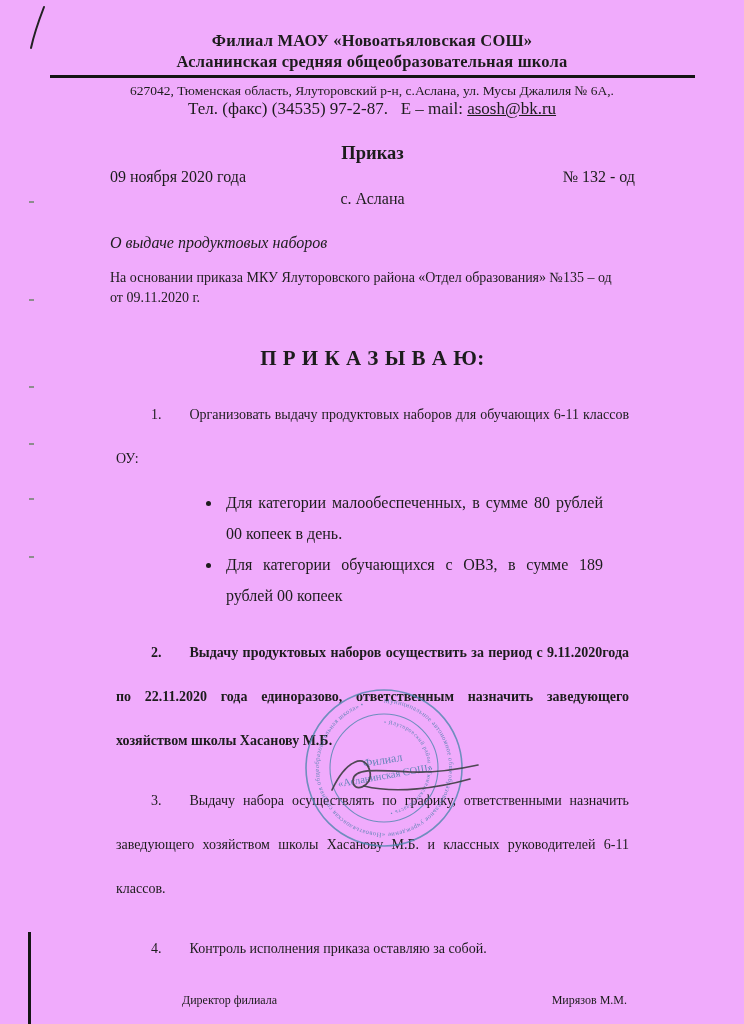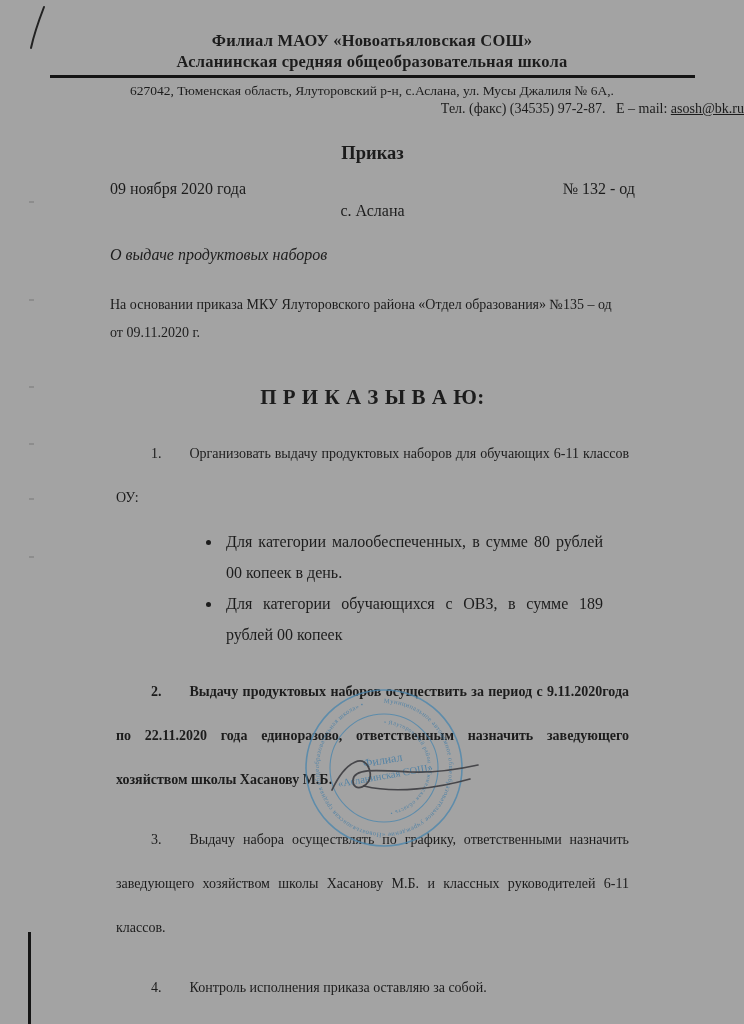--- a/index.html
+++ b/index.html
@@ -6,39 +6,39 @@
   body{
     width:744px;height:1024px;
     background:#f4f4f2;
     font-family:"Liberation Serif","DejaVu Serif",serif;
     color:#1c1c1c;
     position:relative;
     overflow:hidden;
   }
   .page{
     position:absolute;inset:0;
-    background:#a3a3a3;
+    background:#f0abfc;
   }
   
   .header{ text-align:center; padding-top:30px; }
   .org1,.org2{ font-weight:bold; font-size:16.5px; line-height:21px; letter-spacing:.2px;}
   .header-rule{
     width:645px; height:3px; background:#141414;
     margin:3px auto 4px auto;
   }
   .addr{ font-size:13.5px; line-height:18px; }
-  .contact{ font-size:14px; line-height:18px; white-space:pre-wrap;text-align:right; }
+  .contact{ font-size:17px; line-height:18px; white-space:pre-wrap; }
   .email{ text-decoration:underline; color:#1c1c1c; cursor:pointer;}
   
   .content{ padding:0 109px 0 110px; position:relative; z-index:1;}
   .doc-title{ text-align:center; font-weight:bold; font-size:18.5px; margin-top:25px;}
-  .meta-row{ display:flex; justify-content:space-between; margin-top:16px; font-size:16px;}
+  .meta-row{ display:flex; justify-content:space-between; margin-top:4px; font-size:16px;}
   .place{ text-align:center; font-size:16px; margin-top:4px;}
   .subject{ font-style:italic; font-size:16px; margin-top:26px;}
-  .basis{ font-size:14px; line-height:28px; margin-top:27px; max-width:515px; text-align:left;}
+  .basis{ font-size:14px; line-height:20px; margin-top:16px; max-width:515px; text-align:left;}
   .decree{ text-align:center; font-weight:bold; font-size:21px; margin-top:38px; letter-spacing:.5px;}
   p.item{
     margin:6px; margin-top:16px;
     font-size:14px; line-height:44px;
     text-align:justify; text-indent:35px;
   }
   p.item .tab{ display:inline-block; width:28px; }
   ul.bullets{
     margin:4px 0 0 88px; padding-left:24px;
     width:381px; box-sizing:content-box;

